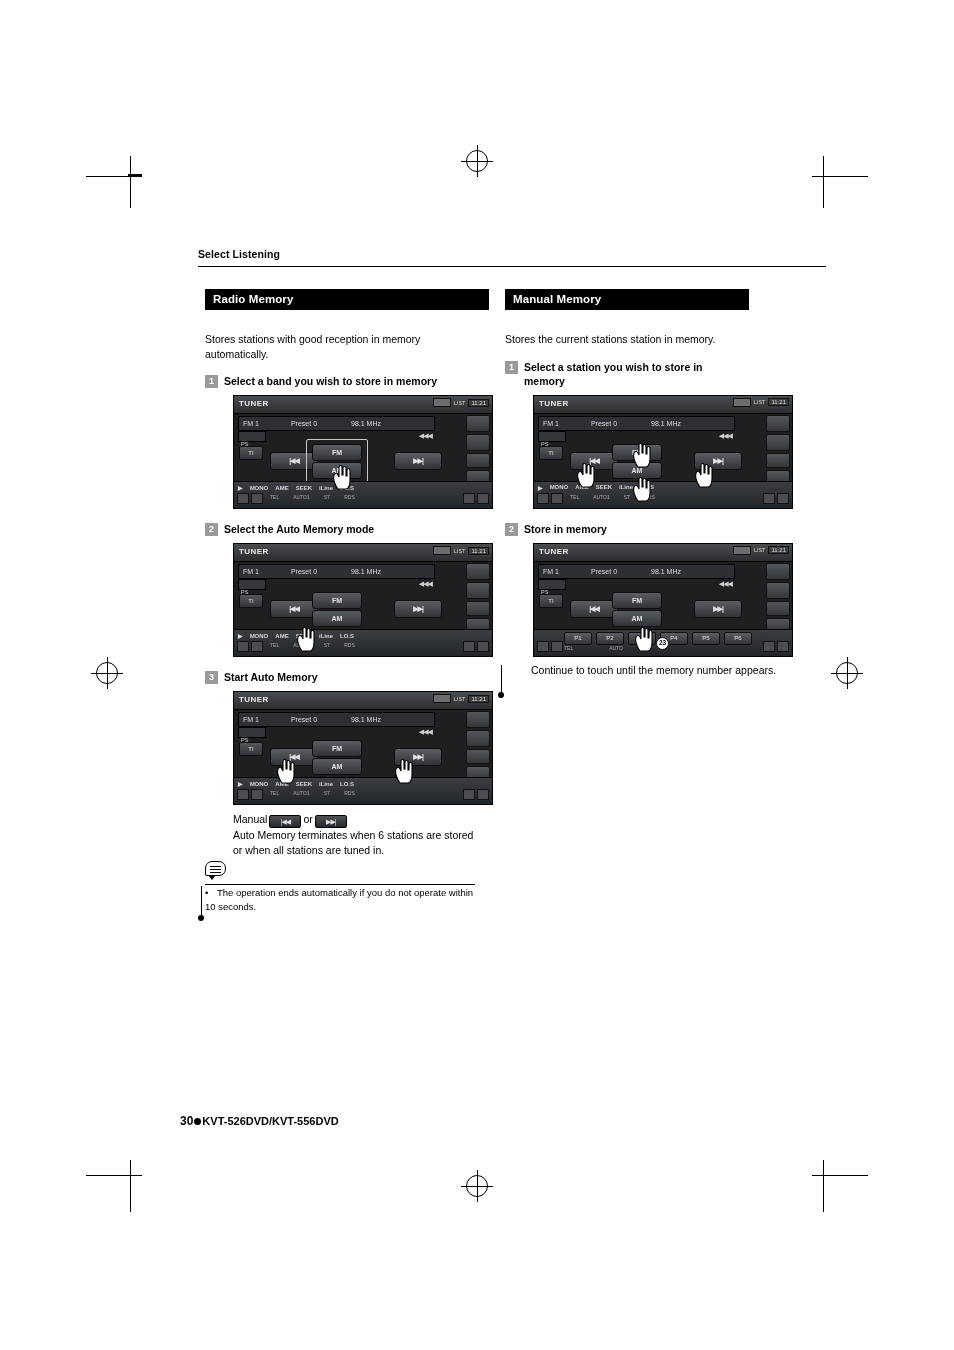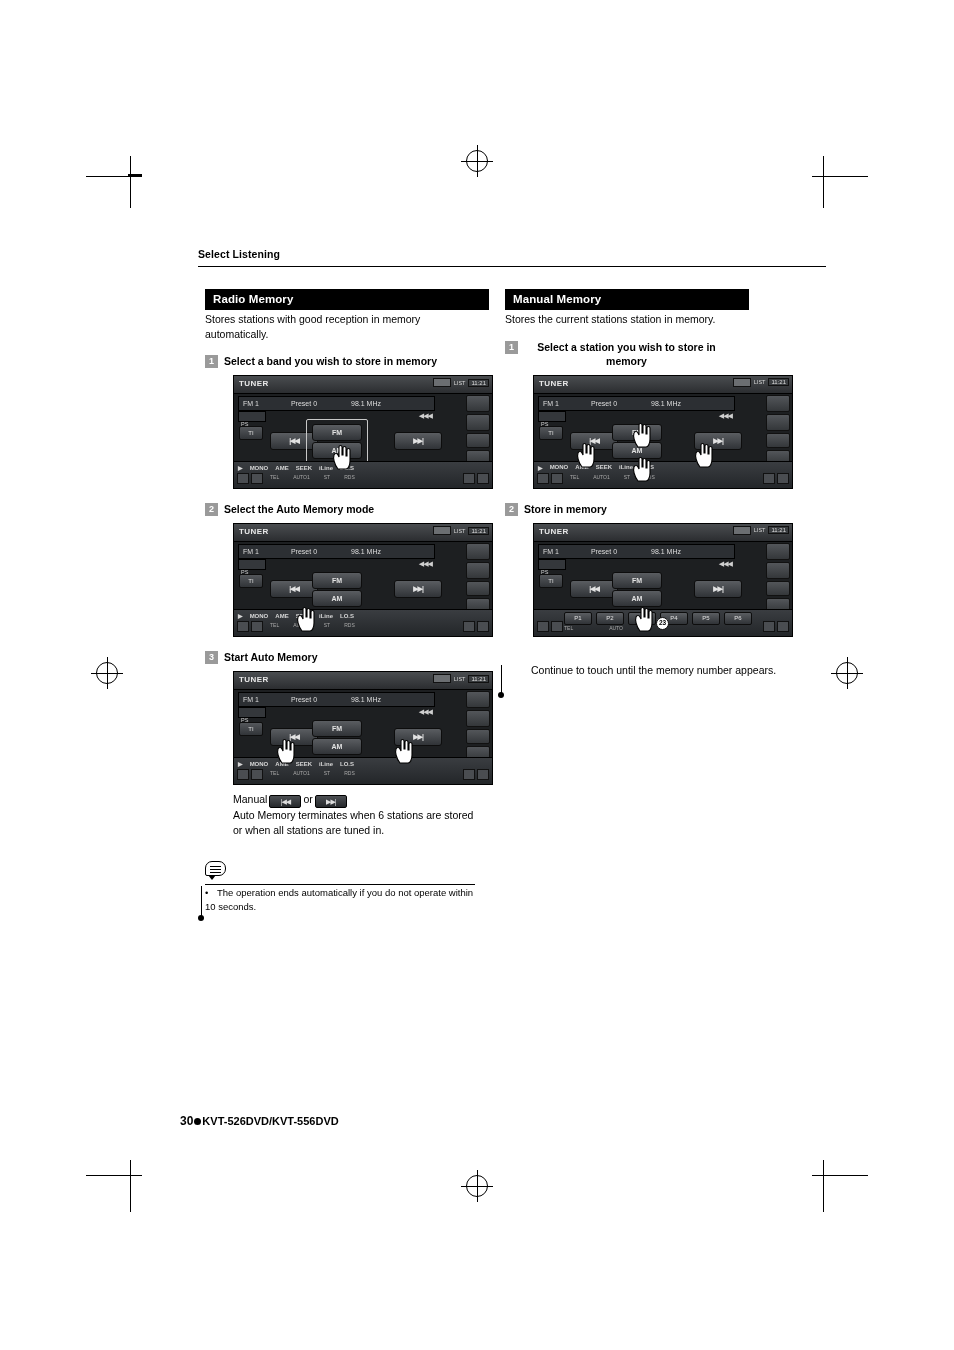--- a/index.html
+++ b/index.html
@@ -22,26 +22,26 @@
   .head-rule{position:absolute;left:198px;top:266px;width:628px;height:1px;background:#000;}
 
   
   .col{position:absolute;width:284px;}
   .col-left{left:205px;top:289px;}
   .col-right{left:505px;top:289px;}
 
   .sec-title{background:#000;color:#fff;font-size:11.5px;font-weight:bold;
     padding:4px 8px 5px 8px;width:268px;letter-spacing:0.1px;}
   .sec-title.wide{width:228px;}
-  .intro{font-size:10.5px;line-height:14.5px;margin-top:2px;width:268px;}
+  .intro{font-size:10.5px;line-height:14.5px;margin-top:22px;width:268px;}
 
   .step{display:flex;align-items:flex-start;margin-top:13px;}
   .step-num{background:#9a9a9a;color:#fff;font-size:9px;font-weight:bold;
     width:13px;height:13px;line-height:13px;text-align:center;margin-right:6px;flex:none;margin-top:1px;}
-  .step-txt{font-size:10.5px;font-weight:bold;line-height:14px;text-align:center;}
+  .step-txt{font-size:10.5px;font-weight:bold;line-height:14px;}
 
   .note-text{font-size:10.5px;line-height:14.5px;margin-top:7px;}
 
   
   .screen{position:relative;width:258px;height:112px;margin-top:7px;
     background:#1d1f21;border:1px solid #000;overflow:hidden;}
   .screen.ind{margin-left:28px;}
   .scr-top{position:absolute;left:0;top:0;width:100%;height:17px;
     background:linear-gradient(#4a4d50,#2b2d30);border-bottom:1px solid #000;}
   .scr-tuner{position:absolute;left:5px;top:3px;font-size:8px;font-weight:bold;color:#e8e8e8;letter-spacing:0.4px;}

